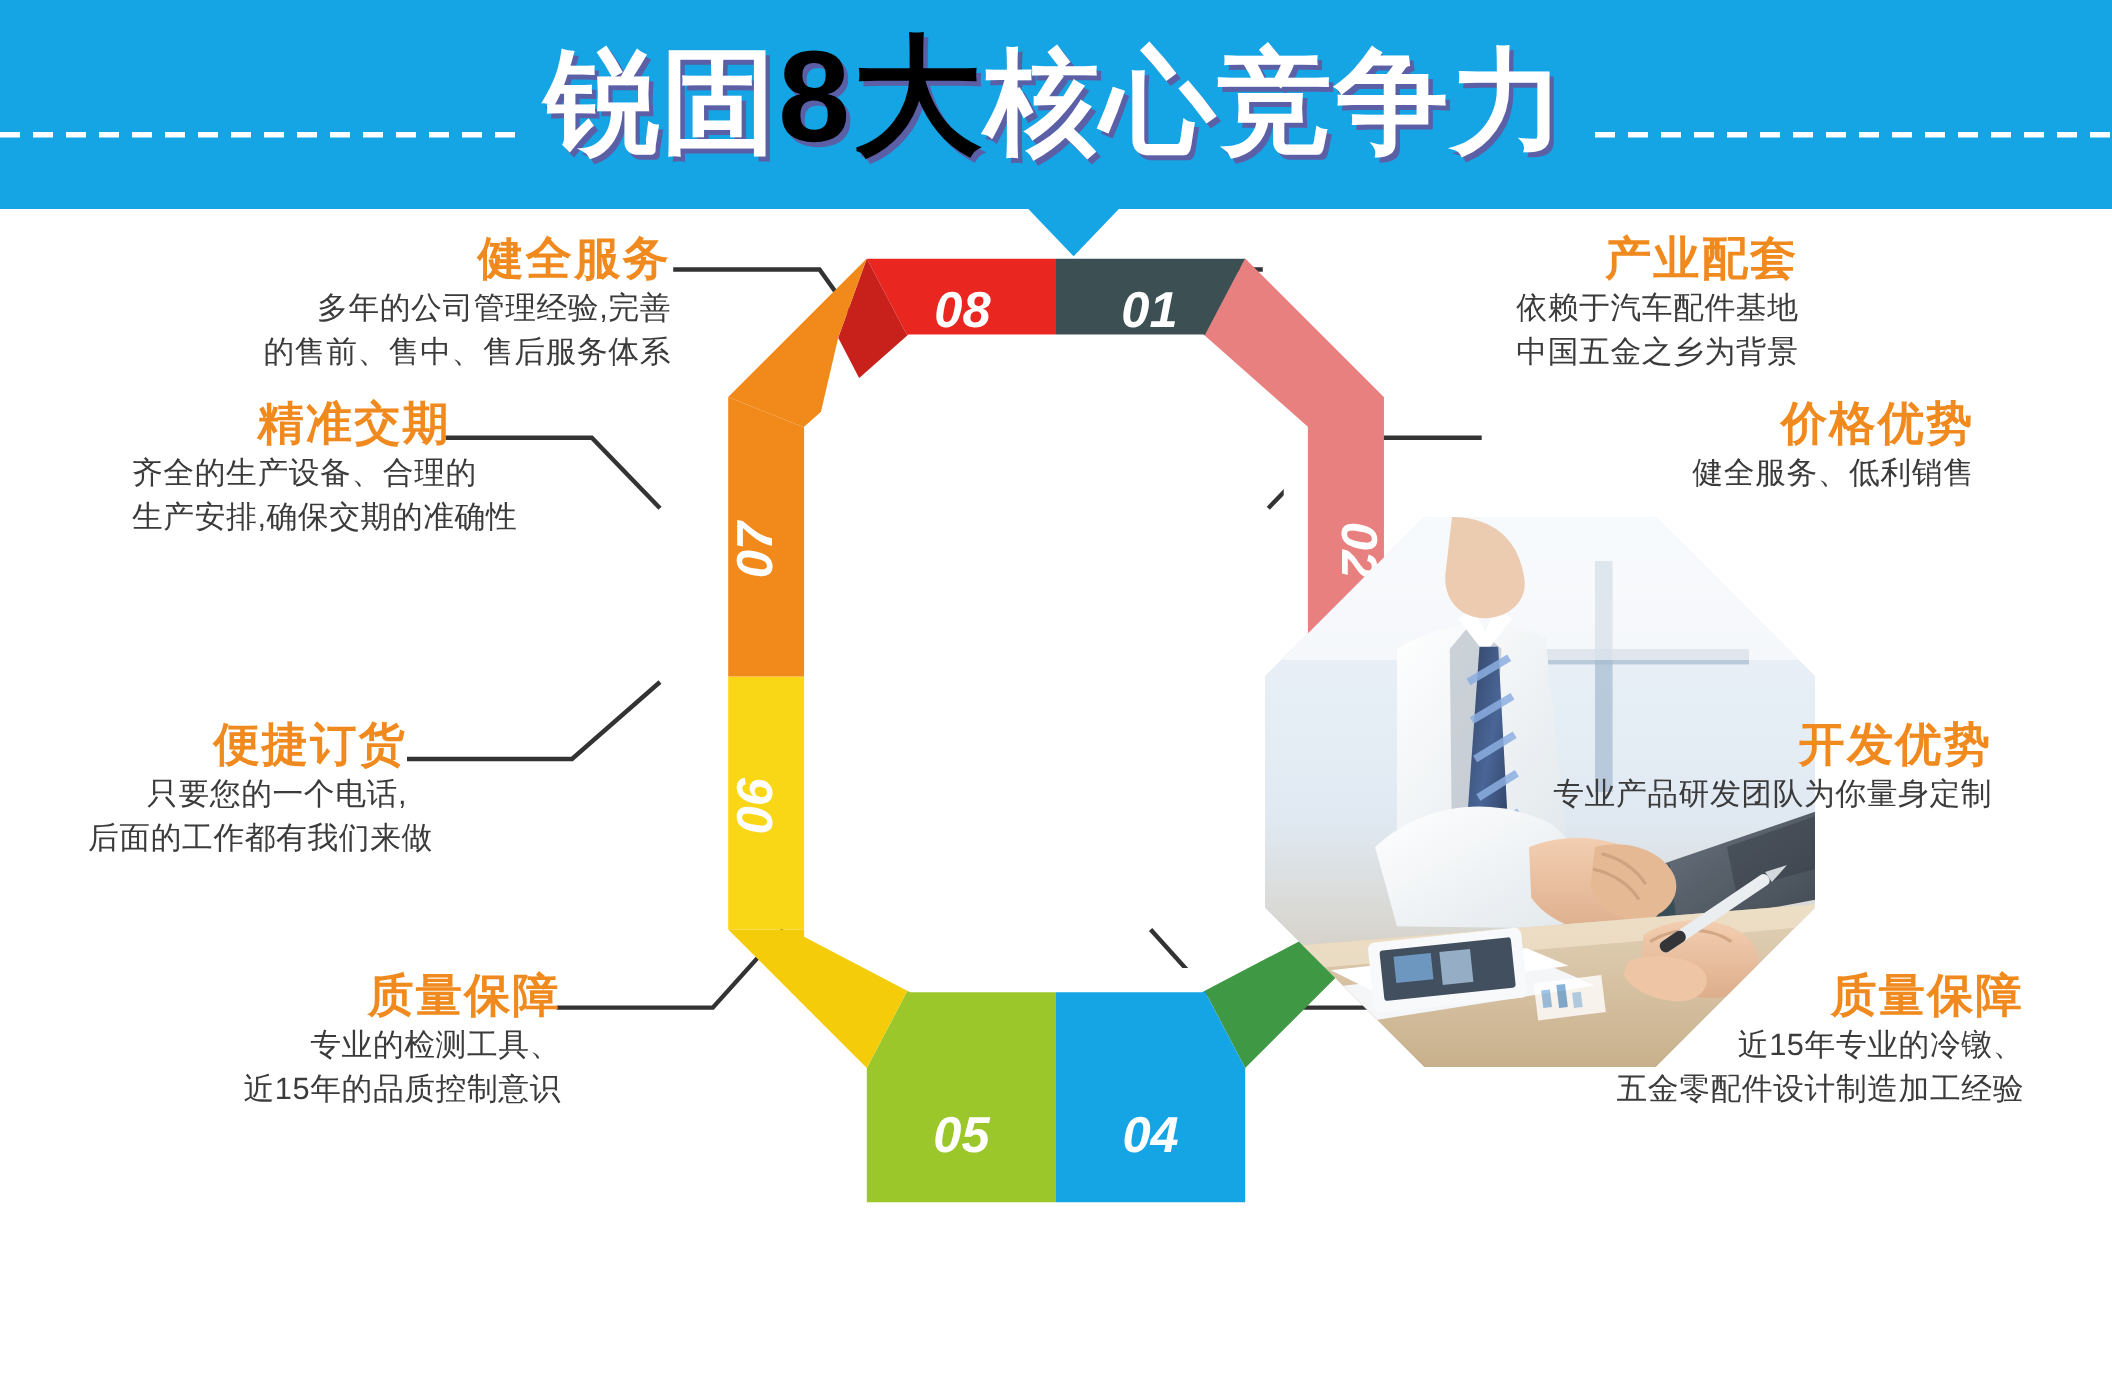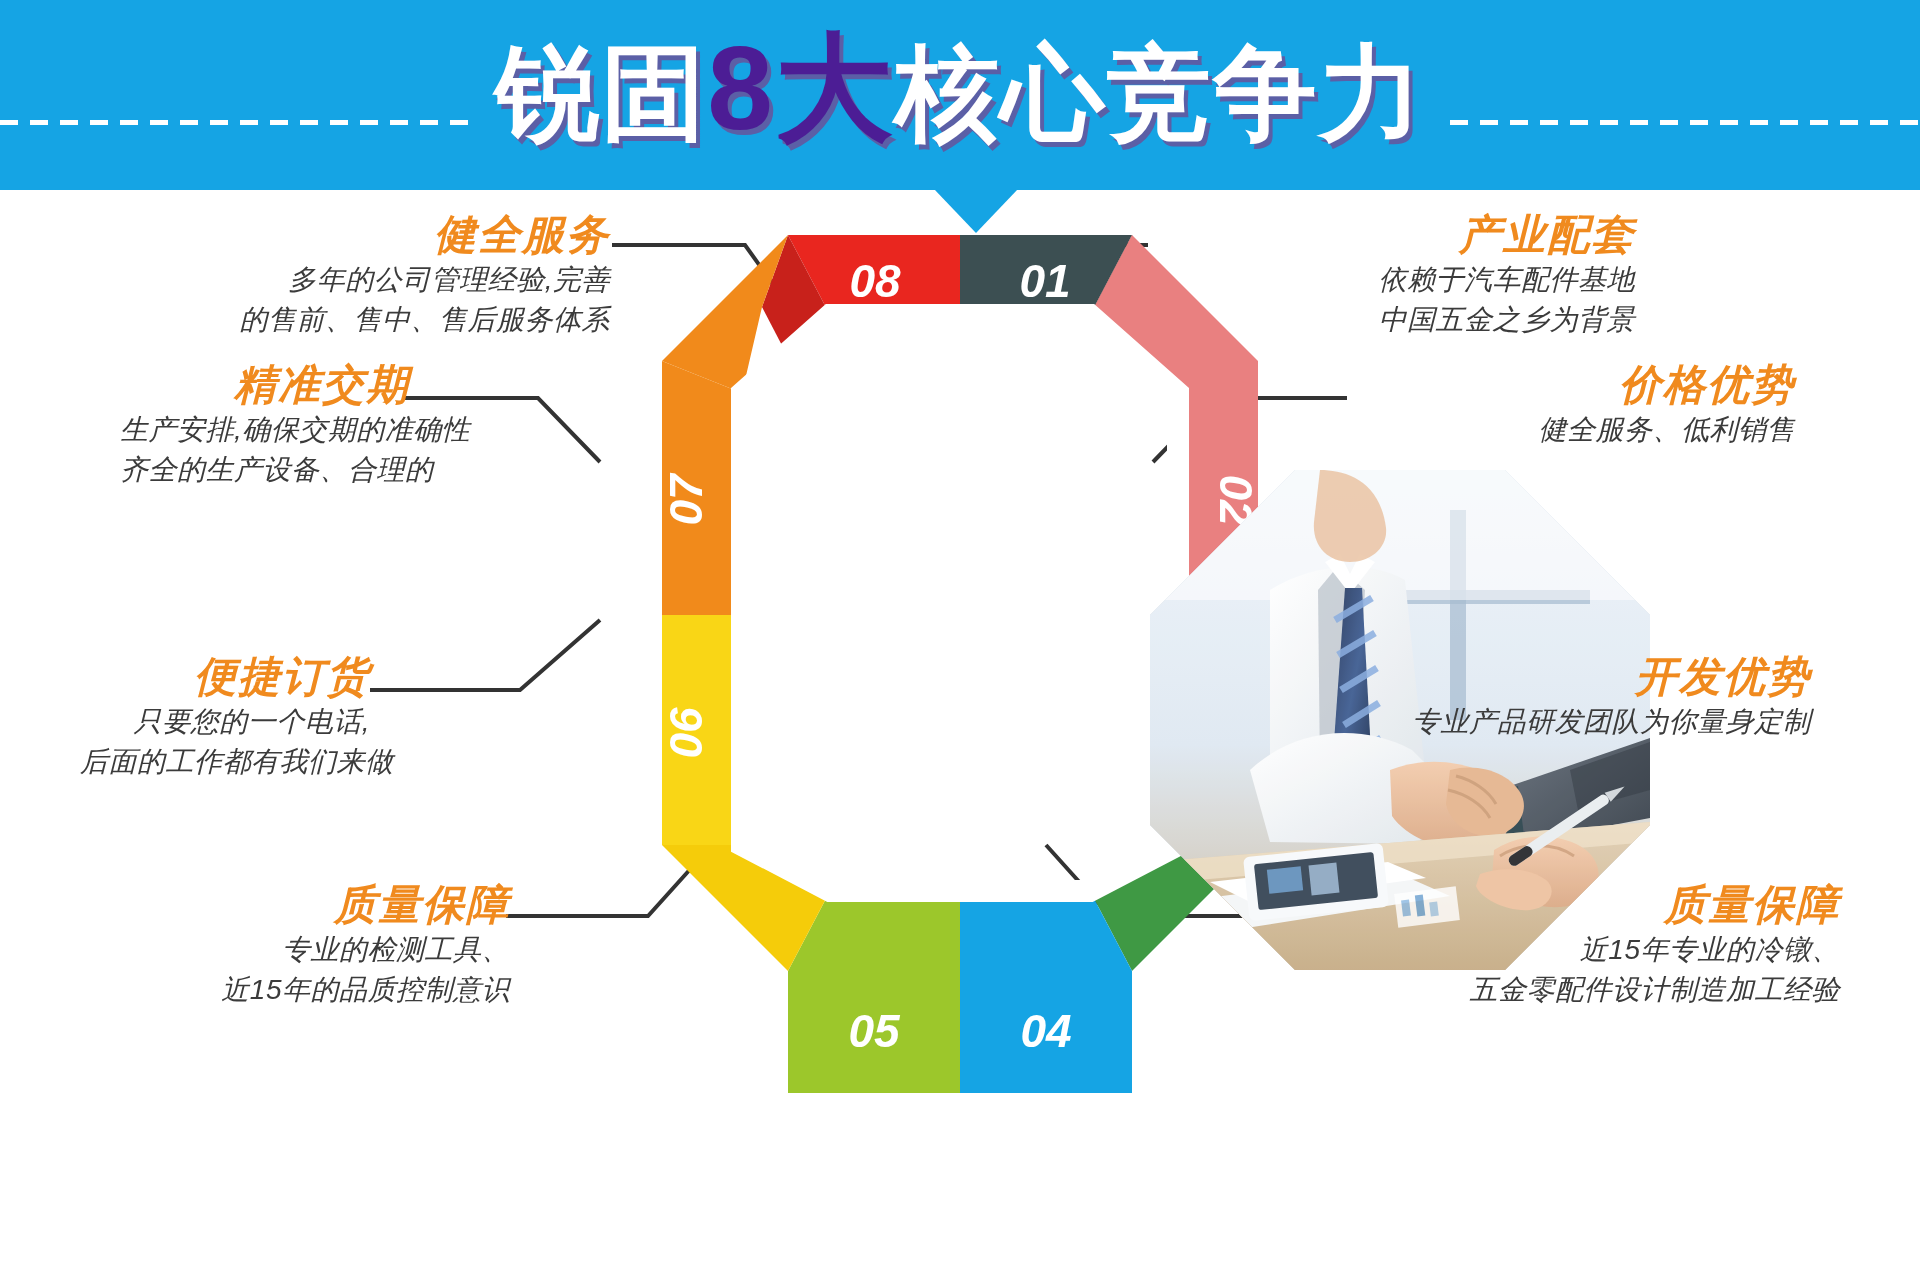--- a/index.html
+++ b/index.html
@@ -27,21 +27,21 @@
     text-align:center;
     font-size:104px;line-height:120px;
     font-weight:bold;letter-spacing:2px;
     white-space:nowrap;
   }
   #header-title .w{
     color:#ffffff;
     text-shadow:4px 5px 0 #5B5FA6;
   }
   #header-title .y{
-    color:#4c1d95;
+    color:#000000;
     text-shadow:4px 5px 0 #5B5FA6;
     font-size:118px;
   }
   #header-pointer{
     position:absolute;left:934px;top:189px;
     width:0;height:0;
     border-left:42px solid transparent;
     border-right:42px solid transparent;
     border-top:44px solid #15A4E4;
   }
@@ -61,21 +61,20 @@
     clip-path:polygon(29% 0%,71% 0%,100% 29%,100% 71%,71% 100%,29% 100%,0% 71%,0% 29%);
     overflow:hidden;
     background:#cfd9e4;
   }
   #center-photo svg{display:block;}
 
   
   .label{
     position:absolute;
     white-space:nowrap;
-    font-style:italic;
   }
   .label .title{
     font-size:42px;
     font-weight:bold;
     color:#F08A1E;
     line-height:50px;
     letter-spacing:2px;
   }
   .label .desc{
     font-size:28px;
@@ -285,22 +284,22 @@
   </div>
 
   <div class="label right" style="left:1175px;top:20px;width:460px;">
     <div class="title">产业配套</div>
     <div class="desc">依赖于汽车配件基地</div>
     <div class="desc">中国五金之乡为背景</div>
   </div>
 
   <div class="label left" style="left:120px;top:170px;width:290px;">
     <div class="title">精准交期</div>
+    <div class="desc">齐全的生产设备、合理的</div>
     <div class="desc">生产安排,确保交期的准确性</div>
-    <div class="desc">齐全的生产设备、合理的</div>
   </div>
 
   <div class="label right" style="left:1375px;top:170px;width:420px;">
     <div class="title">价格优势</div>
     <div class="desc">健全服务、低利销售</div>
   </div>
 
   <div class="label left" style="left:80px;top:462px;width:290px;">
     <div class="title">便捷订货</div>
     <div class="desc">只要您的一个电话,</div>

